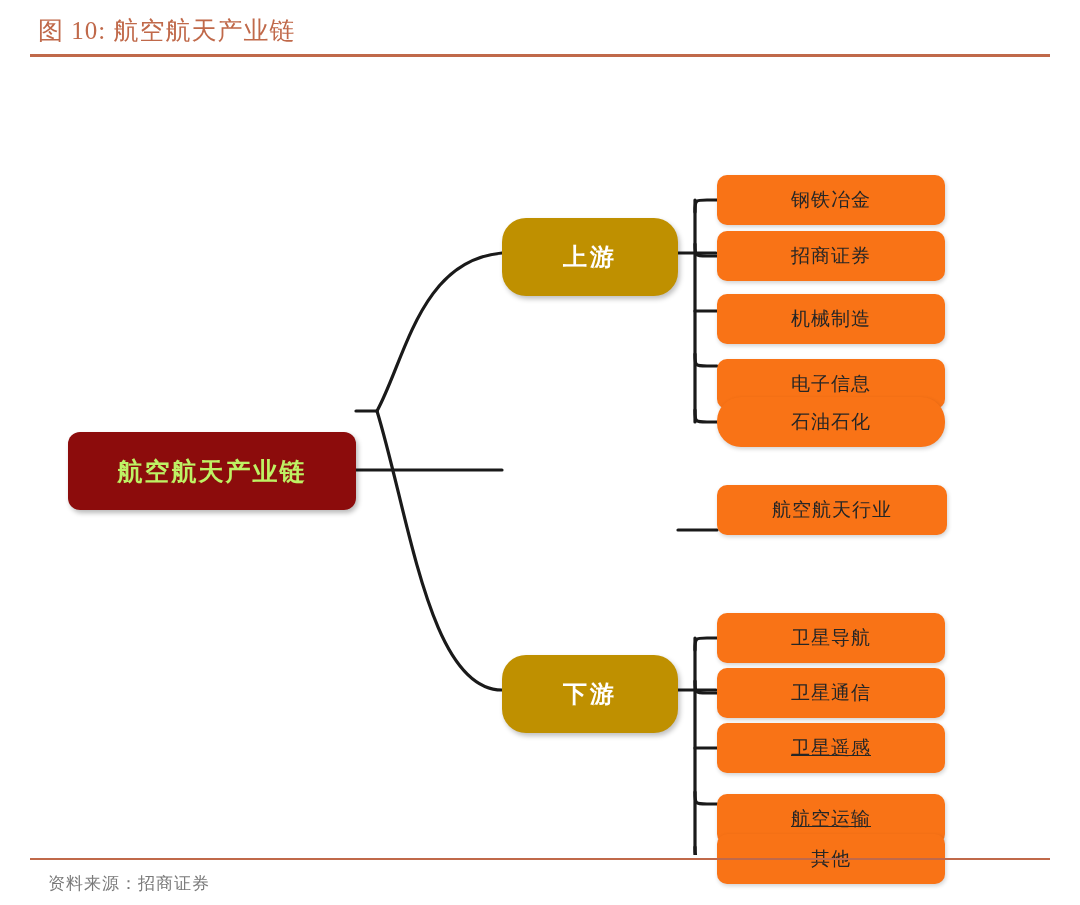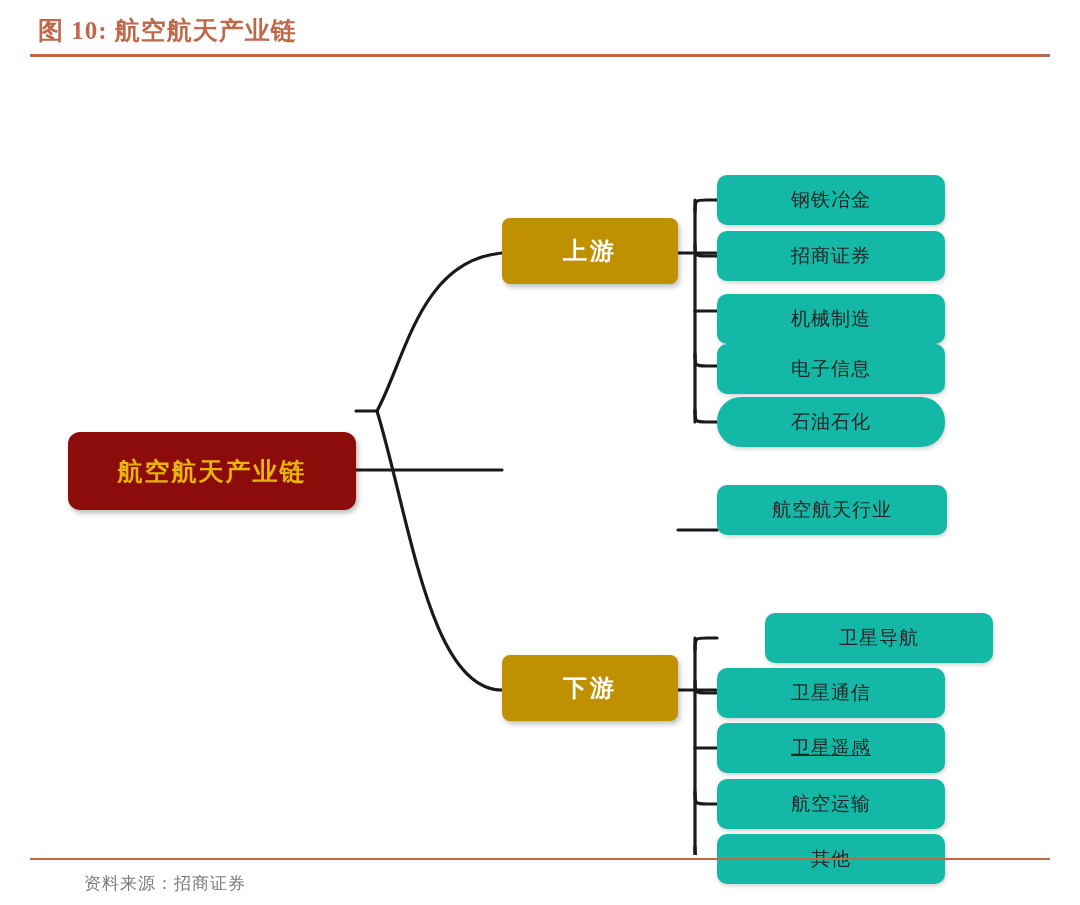--- a/index.html
+++ b/index.html
@@ -20,21 +20,21 @@
     position: absolute;
     left: 0; top: 0;
     width: 1080px;
     height: 60px;
   }
   #figure-title {
     position: absolute;
     left: 38px;
     top: 14px;
     font-size: 25px;
-    font-weight: bold;
+    font-weight: normal;
     color: #C0694A;
     letter-spacing: 1px;
     white-space: nowrap;
     font-family: "Liberation Serif", "DejaVu Serif", serif;
   }
   #header-rule {
     position: absolute;
     left: 30px;
     top: 54px;
     width: 1020px;
@@ -53,21 +53,20 @@
   }
   #source-note {
     position: absolute;
     left: 48px;
     top: 872px;
     font-size: 17px;
     color: #7a7a7a;
     letter-spacing: 1px;
     white-space: nowrap;
     font-family: "Liberation Serif", "DejaVu Serif", serif;
-    margin-left: 36px;
   }
 
   
   #diagram {
     position: absolute;
     left: 0;
     top: 60px;
     width: 1080px;
     height: 795px;
   }
@@ -89,68 +88,68 @@
     white-space: nowrap;
   }
 
   .node-root {
     left: 68px;
     top: 372px;
     width: 288px;
     height: 78px;
     background: #8C0C0C;
     border-radius: 12px;
-    color: #eab308;
+    color: #bef264;
     font-size: 25px;
     font-weight: bold;
     letter-spacing: 2px;
     box-shadow: 2px 3px 5px rgba(0,0,0,0.28);
   }
 
   .node-tier {
     width: 176px;
-    height: 66px;
+    height: 78px;
     background: #BF9000;
-    border-radius: 8px;
+    border-radius: 24px;
     color: #ffffff;
     font-size: 24px;
     font-weight: bold;
     letter-spacing: 3px;
     box-shadow: 2px 3px 5px rgba(0,0,0,0.25);
   }
   #tier-upstream   { left: 502px; top: 158px; }
   #tier-midstream  { left: 502px; top: 375px; }
   #tier-downstream { left: 502px; top: 595px; }
 
   .node-leaf {
     width: 228px;
     height: 50px;
-    background: #14b8a6;
+    background: #f97316;
     border-radius: 10px;
     color: #262626;
     font-size: 19px;
     letter-spacing: 1px;
     box-shadow: 1px 2px 4px rgba(0,0,0,0.18);
   }
   .leaf-up   { left: 717px; }
   .leaf-mid  { left: 717px; width: 230px; }
   .leaf-down { left: 717px; }
 
   #leaf-up-0   { top: 115px; }
   #leaf-up-1   { top: 171px; }
   #leaf-up-2   { top: 234px; }
-  #leaf-up-3   { top: 284px; }
+  #leaf-up-3   { top: 299px; }
   #leaf-up-4   { top: 337px; border-radius: 24px; }
 
   #leaf-mid-0  { top: 425px; }
 
-  #leaf-down-0 { top: 553px; margin-left: 48px; }
+  #leaf-down-0 { top: 553px; }
   #leaf-down-1 { top: 608px; text-align: right; }
   #leaf-down-2 { top: 663px; text-decoration: underline; }
-  #leaf-down-3 { top: 719px; }
+  #leaf-down-3 { top: 734px; text-decoration: underline; }
   #leaf-down-4 { top: 774px; }
 </style>
 </head>
 <body>
 
 <div id="figure-header">
 
   <div id="figure-title">图 10:  航空航天产业链</div>
   <div id="header-rule"></div>
 </div>

